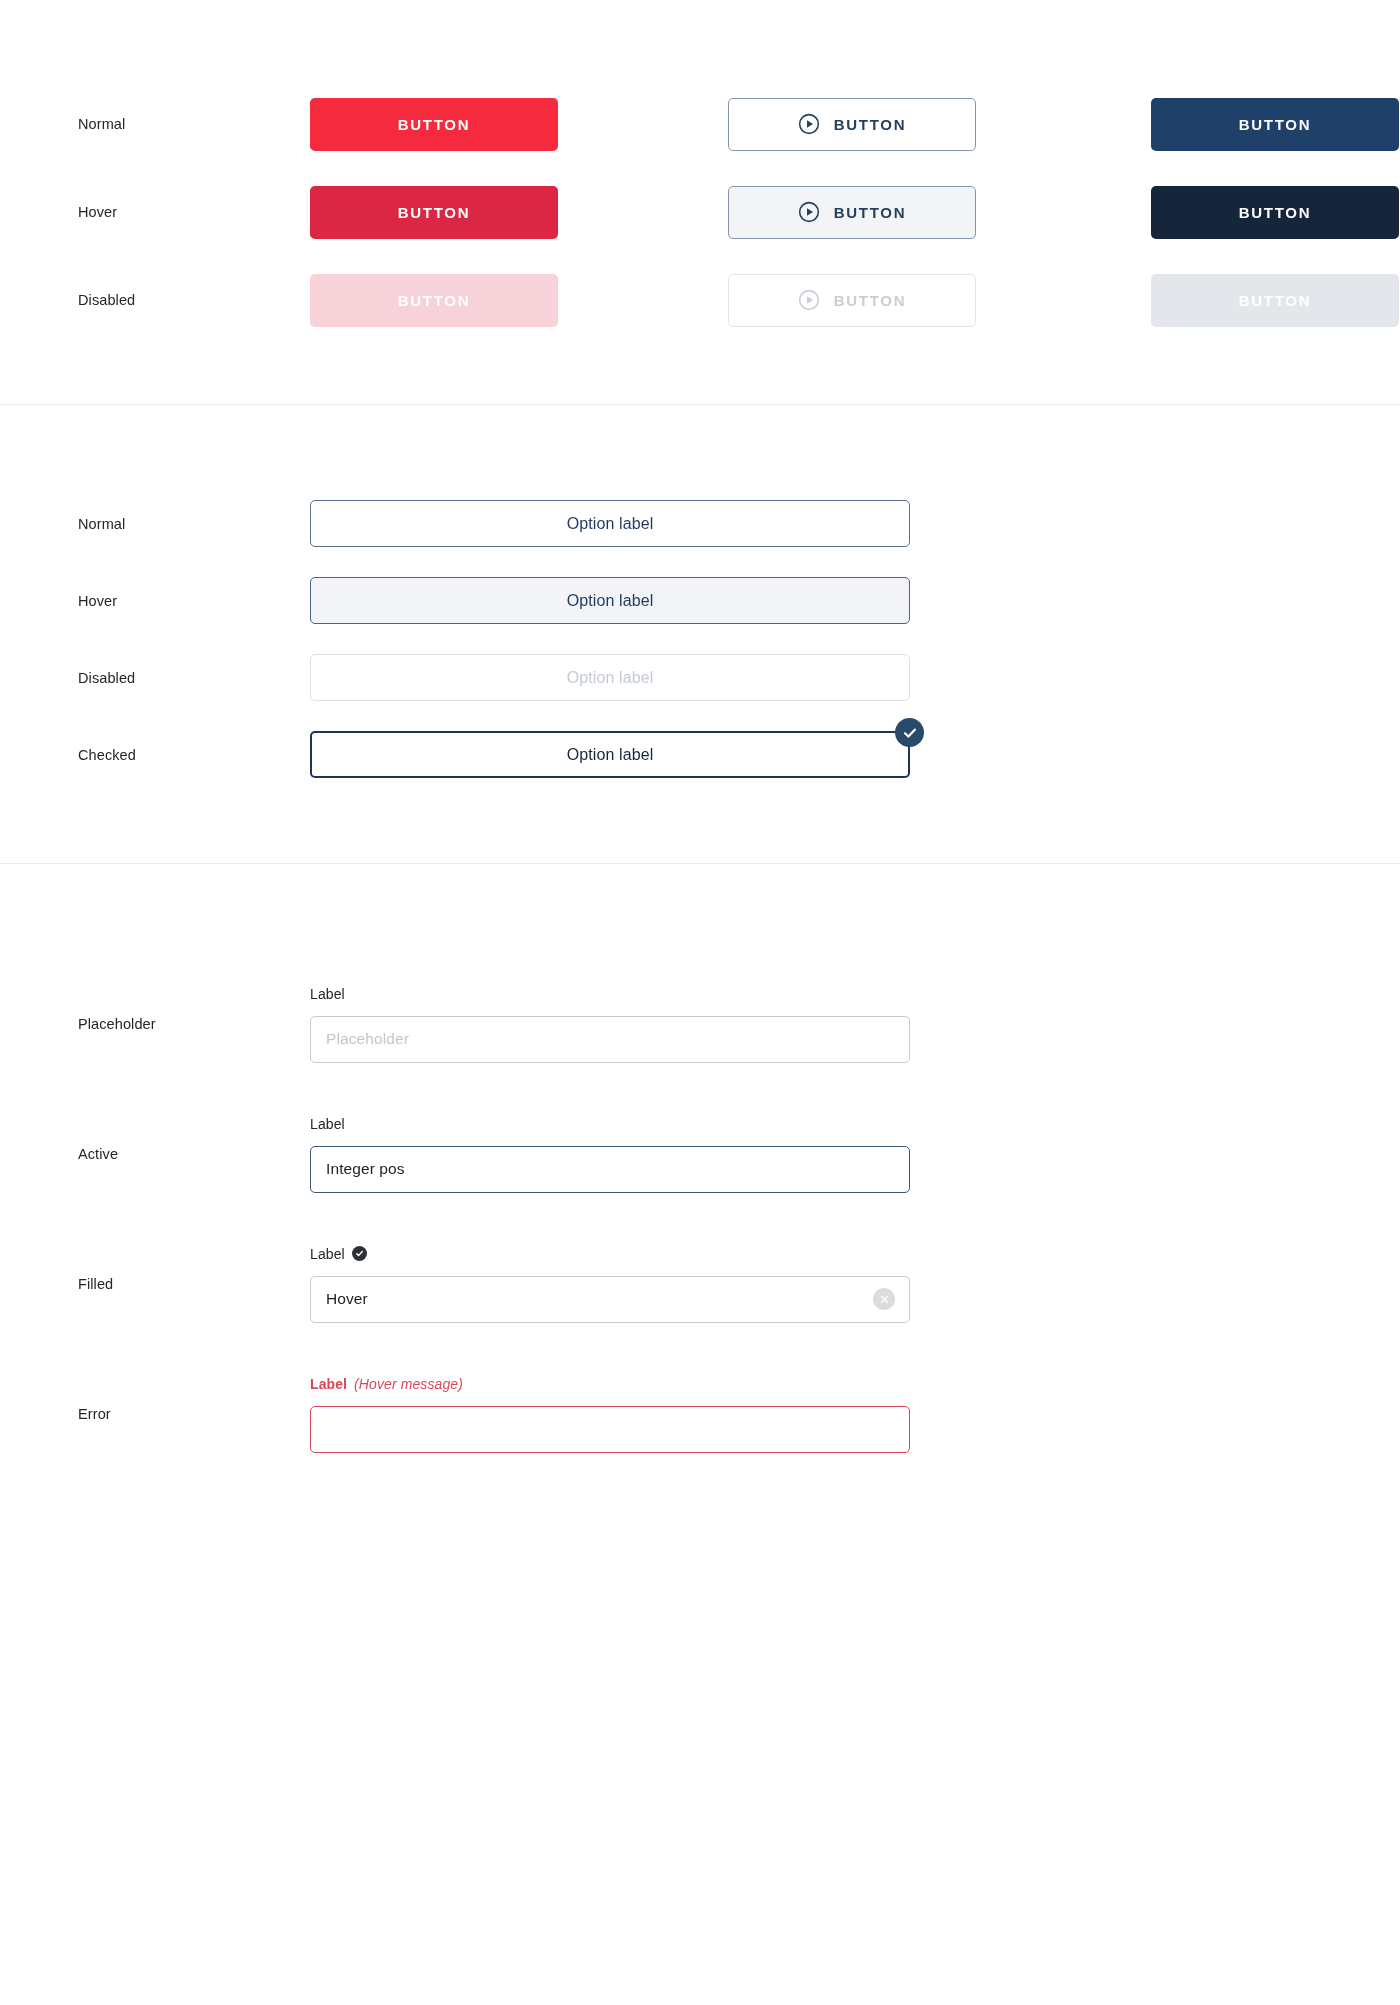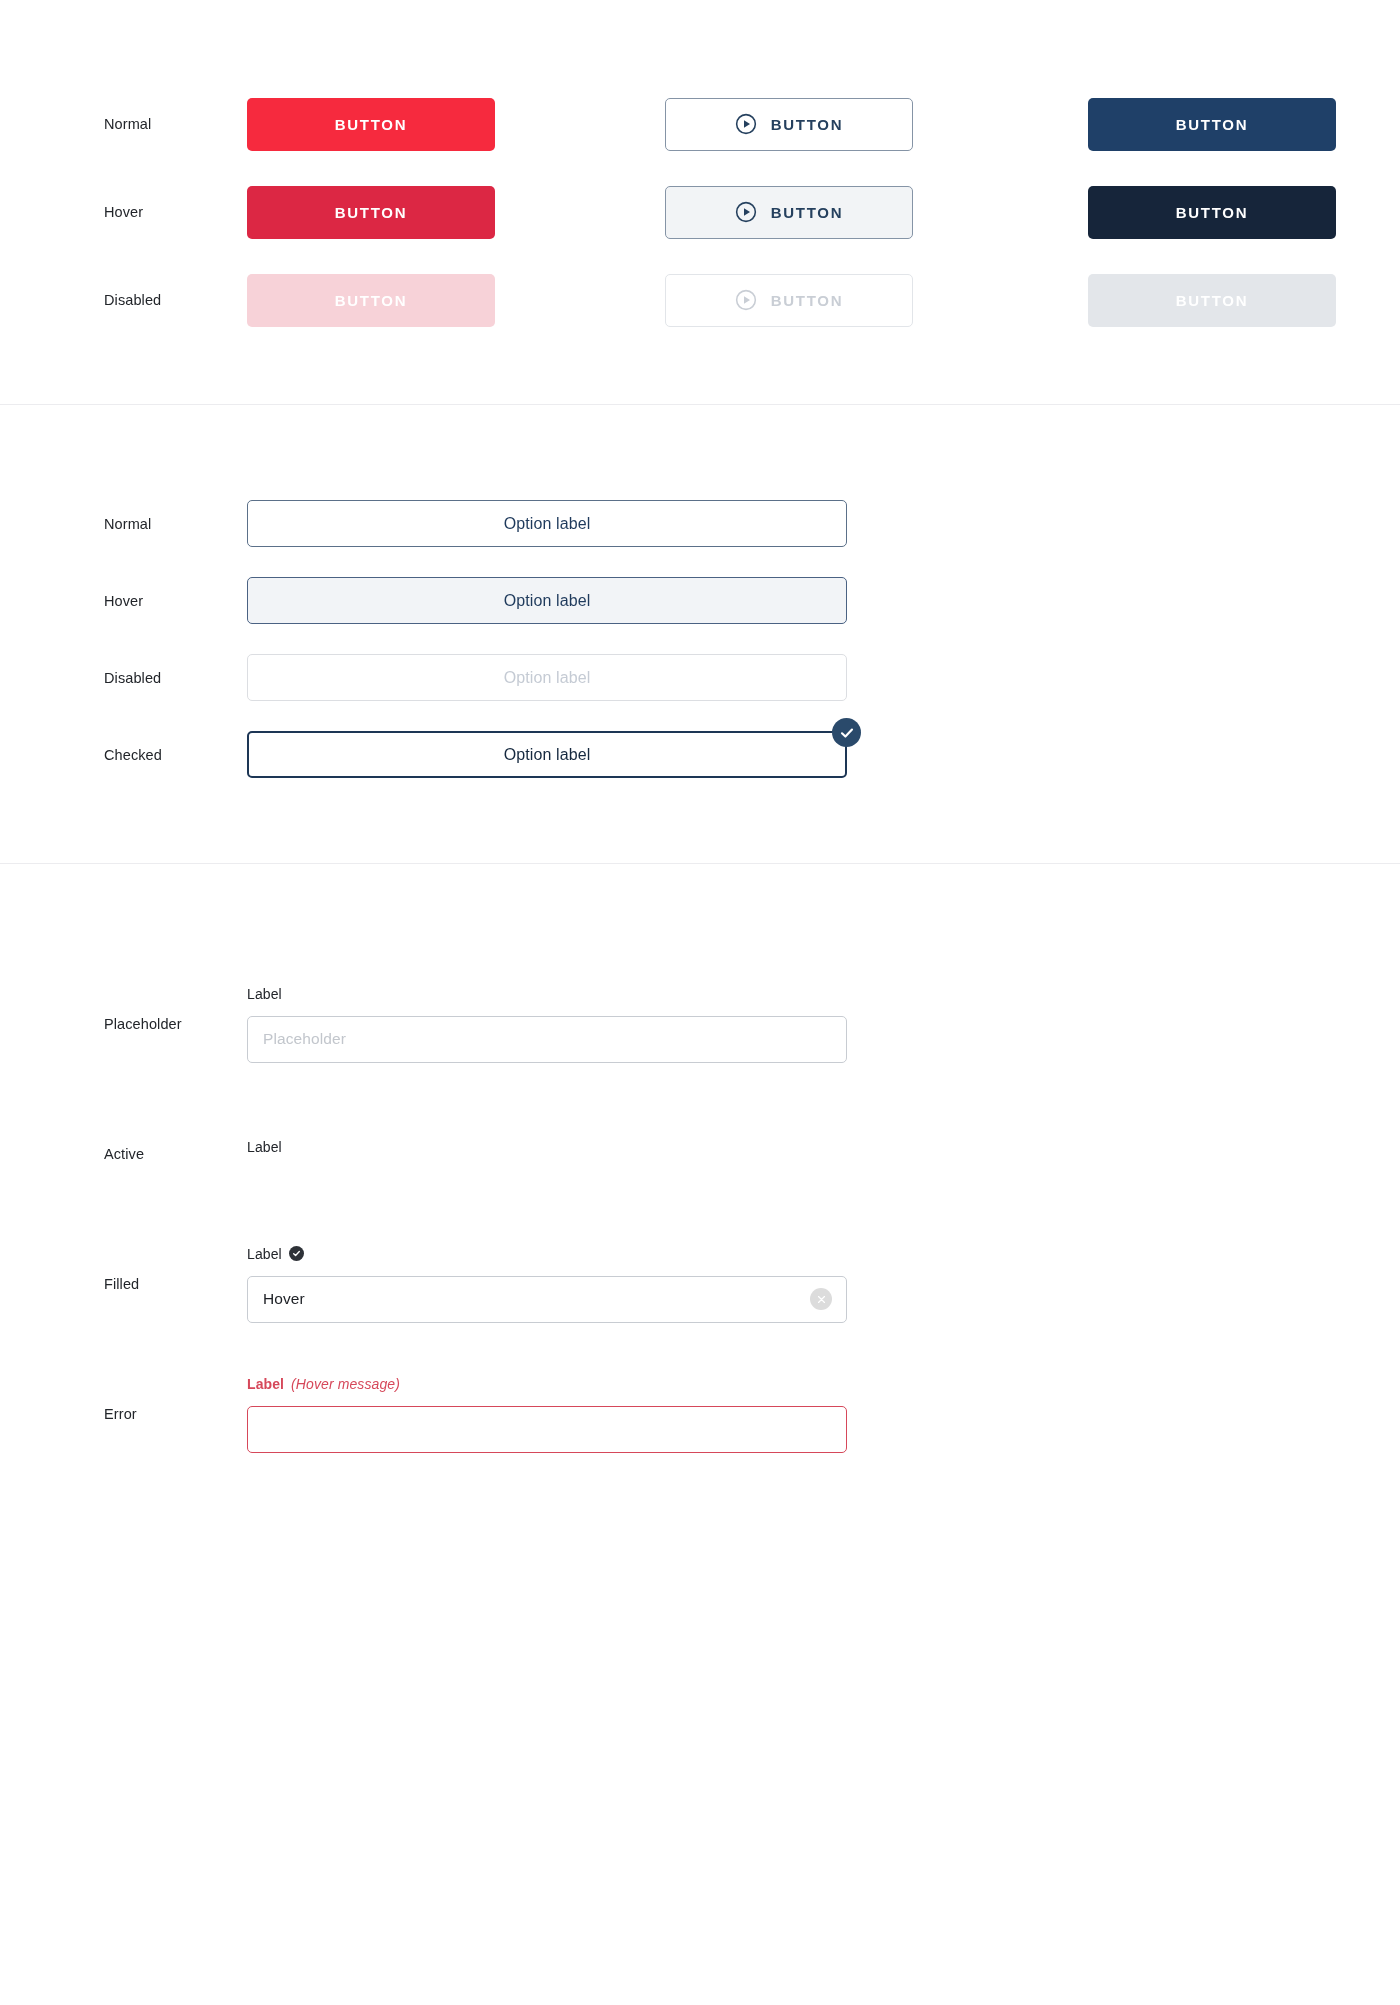--- a/index.html
+++ b/index.html
@@ -28,22 +28,22 @@
   }
 
   
   .row {
     display: flex;
     align-items: center;
     width: 100%;
   }
 
   .row-label {
-    width: 247px;
-    padding-left: 104px;
+    width: 310px;
+    padding-left: 78px;
     font-size: 14.5px;
     font-weight: 400;
     color: #22252a;
     letter-spacing: .1px;
     flex: none;
   }
 
   .row-cells {
     display: flex;
     align-items: center;
@@ -359,20 +359,23 @@
       </div>
     </div>
 
     <div class="row field-row">
       <div class="row-label">Active</div>
       <div class="row-cells">
         <div class="field-block">
           <div class="field-label">
             <span>Label</span>
           </div>
+          <div class="input input-active">
+            <span class="input-text">Integer pos</span>
+          </div>
         </div>
       </div>
     </div>
 
     <div class="row field-row">
       <div class="row-label">Filled</div>
       <div class="row-cells">
         <div class="field-block">
           <div class="field-label">
             <span>Label</span>

